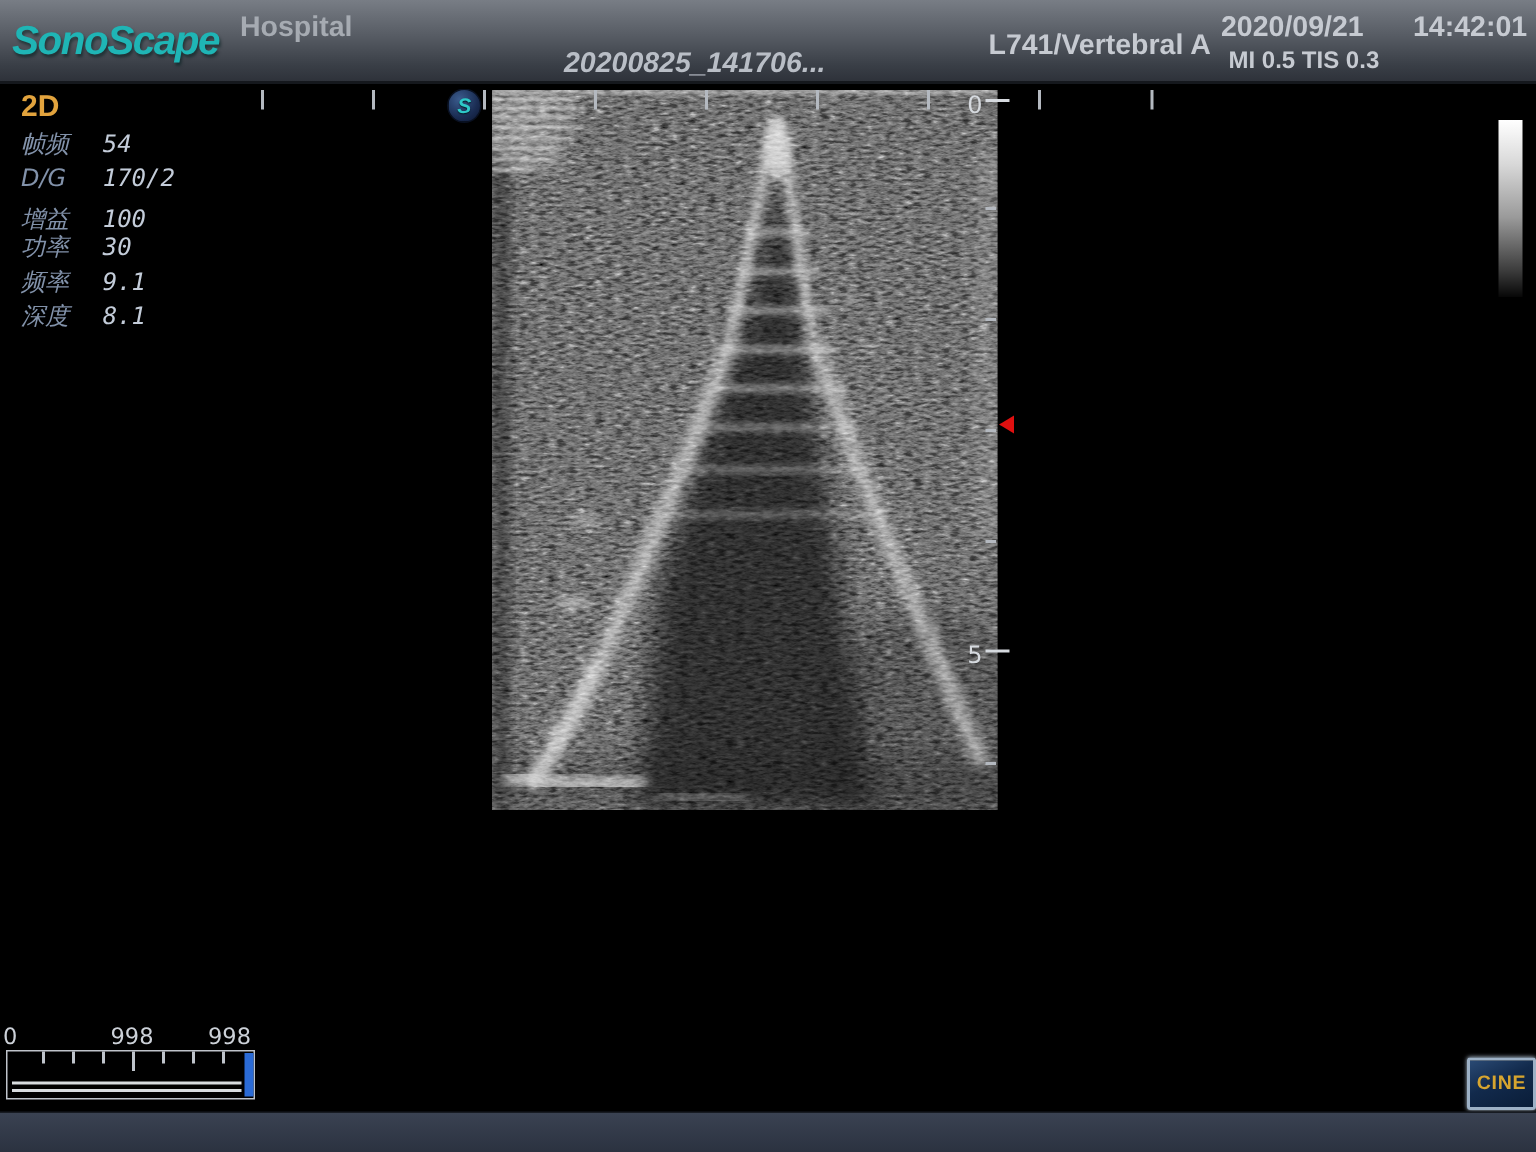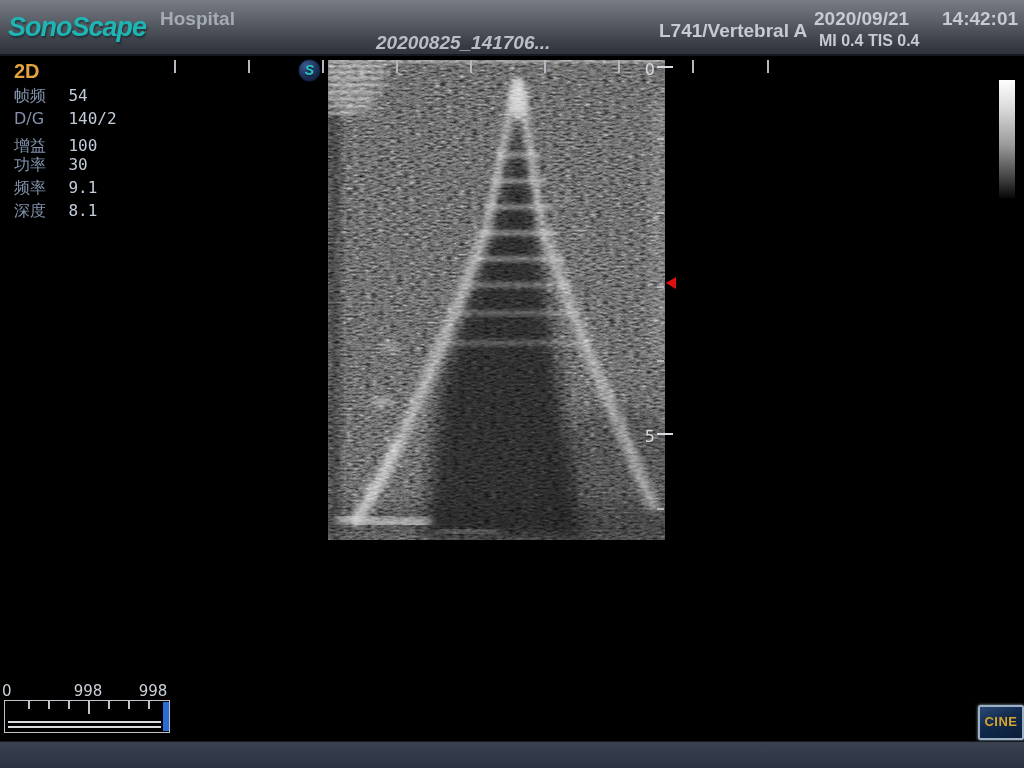--- a/index.html
+++ b/index.html
@@ -16,21 +16,21 @@
   .h-txt{font-weight:bold;color:#c6cad1;font-size:19px;white-space:nowrap;}
   #hospital{left:160px;top:8px;color:#a6abb2;}
   #preset{left:659px;top:20px;}
   #hdate{left:814px;top:8px;}
   #htime{left:942px;top:8px;}
   #examid{left:376px;top:32px;color:#b9bec6;font-size:19px;font-style:italic;}
   #mitis{left:819px;top:32px;font-size:16px;}
 
   
   #mode{left:14px;top:60px;font-size:20px;font-weight:bold;color:#e2a33d;}
-  .prow{left:14px;height:23px;font-size:16px;white-space:nowrap;}
+  .prow{left:14px;height:23px;font-size:16px;white-space:nowrap;font-style:italic;}
   .plabel{color:#8292aa;display:inline-block;width:50px;
     font-family:"DejaVu Sans",sans-serif;}
   .pvalue{color:#c3ccd9;font-family:"DejaVu Sans Mono",monospace;}
 
   
   #usimg{left:328px;top:60px;width:337px;height:480px;background:#000;}
 
   
   .htick{top:60px;width:2px;height:13px;background:#b4b9c0;}
 
@@ -78,31 +78,31 @@
 </head>
 <body>
 
 <div id="header" class="abs">
   <div class="abs brand">SonoScape</div>
   <div class="abs h-txt" id="hospital">Hospital</div>
   <div class="abs h-txt" id="preset">L741/Vertebral A</div>
   <div class="abs h-txt" id="hdate">2020/09/21</div>
   <div class="abs h-txt" id="htime">14:42:01</div>
   <div class="abs h-txt" id="examid">20200825_141706...</div>
-  <div class="abs h-txt" id="mitis">MI 0.4 TIS 0.4</div>
+  <div class="abs h-txt" id="mitis">MI 0.5 TIS 0.3</div>
 </div>
 
 <div class="abs" id="mode">2D</div>
 <div class="abs prow" style="top:86px">
   <span class="plabel">帧频</span>
   <span class="pvalue">54</span>
 </div>
 <div class="abs prow" style="top:109px">
   <span class="plabel">D/G</span>
-  <span class="pvalue">140/2</span>
+  <span class="pvalue">170/2</span>
 </div>
 <div class="abs prow" style="top:136px">
   <span class="plabel">增益</span>
   <span class="pvalue">100</span>
 </div>
 <div class="abs prow" style="top:155px">
   <span class="plabel">功率</span>
   <span class="pvalue">30</span>
 </div>
 <div class="abs prow" style="top:178px">

